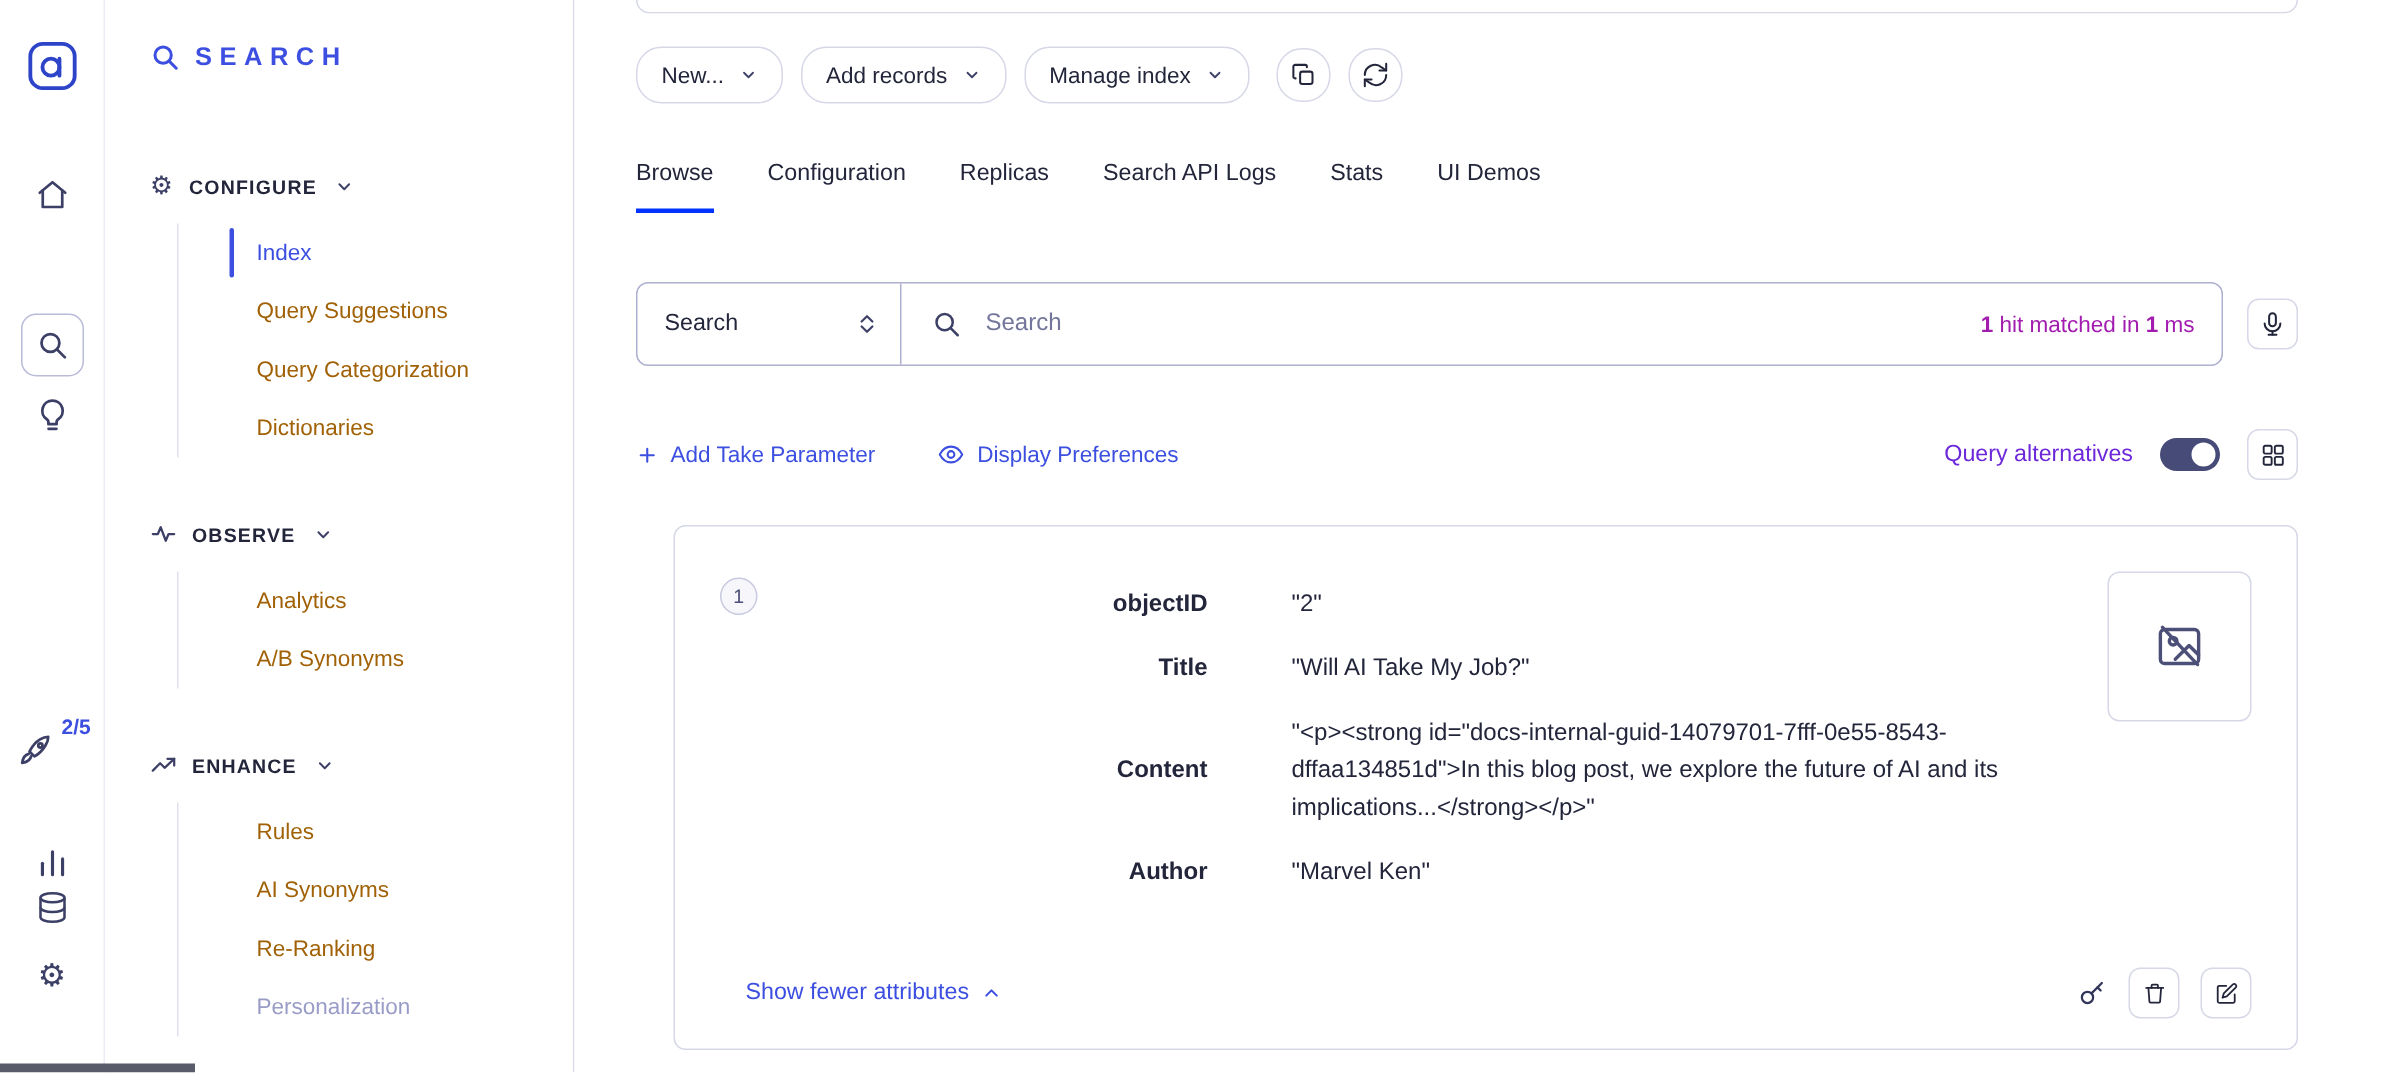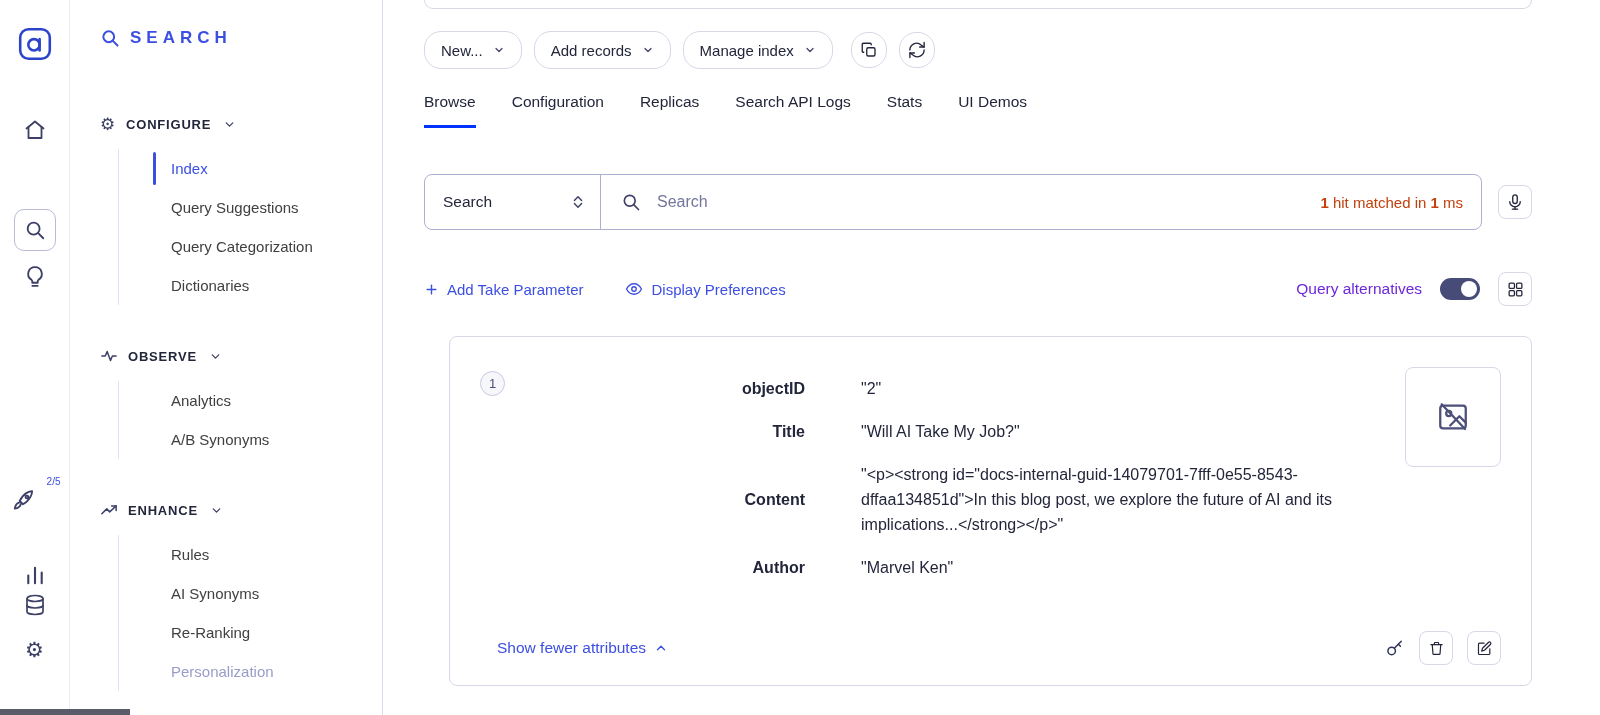--- a/index.html
+++ b/index.html
@@ -14,68 +14,68 @@
 
   
   .rail { width:70px; flex-shrink:0; border-right:1px solid #ebecf5; position:relative; background:#fff; }
   .rail-item { position:absolute; left:50%; transform:translateX(-50%); color:#3d4066; cursor:pointer; }
   .rail-logo { top:26px; color:#2d44c8; }
   .rail-home { top:118px; }
   .rail-search { top:209px; width:42px; height:42px; border:1px solid #b9bbd8; border-radius:10px;
                  display:flex; align-items:center; justify-content:center; background:#fff; }
   .rail-bulb { top:264px; }
   .rail-rocket { top:476px; width:48px; height:44px; }
-  .rail-rocket .usage-badge { position:absolute; top:0; right:-2px; font-size:10px; font-weight:normal; color:#3c4fe0;text-align:center; }
+  .rail-rocket .usage-badge { position:absolute; top:0; right:-2px; font-size:14px; font-weight:bold; color:#3c4fe0;text-align:center; }
   .rail-rocket svg { position:absolute; left:0; top:12px; }
   .rail-chart { top:564px; }
   .rail-db { top:593px; }
   .rail-gear { top:640px; }
   .gear-glyph { font-family:"DejaVu Sans", sans-serif; font-size:21px; line-height:1; color:#3d4066; }
 
   
   .sidebar { width:313px; flex-shrink:0; border-right:1px solid #d9dbe8; padding:28px 0 0 30px; background:#fff; }
   .brand { display:flex; align-items:center; gap:10px; color:#3c4fe0; font-weight:bold;
            font-size:17px; letter-spacing:5px; }
   .section-header { display:flex; align-items:center; gap:10px; font-size:13px; font-weight:bold;
                     letter-spacing:0.8px; color:#23263b; margin:42px 0 16px; cursor:pointer; }
   .section-header.first { margin-top:68px; }
   .section-header .sh-icon { color:#3d4066; }
   .section-header .chev { color:#3d4066; margin-left:2px; }
   .section-items { margin-left:18px; border-left:1px solid #e0e1ef;padding-left:36px; }
-  .item { padding:12px 0 12px 16px; font-size:15px; line-height:15px; color:#404040; cursor:pointer; position:relative; }
+  .item { padding:12px 0 12px 16px; font-size:15px; line-height:15px; color:#a16207; cursor:pointer; position:relative; }
   .item.active { color:#3c4fe0; }
   .item.active::before { content:""; position:absolute; left:-2px; top:3px; bottom:3px; width:3px;
                          background:#3c4fe0; border-radius:2px; }
   .item.disabled { color:#999cc7; }
 
   
   .main { flex:1; padding:0 68px 0 41px; position:relative; background:#fff; }
   .top-banner { height:9px; border:1px solid #d6d8e7; border-top:none; border-radius:0 0 10px 10px; }
 
   .toolbar { margin-top:22px; display:flex; align-items:center; gap:12px; }
   .btn { height:38px; border:1px solid #d6d8e7; border-radius:17px; background:#fff; cursor:pointer;
          display:inline-flex; align-items:center; gap:10px; padding:0 16px; font-size:15px; color:#23263b;
          font-family:inherit; }
   .btn .chev { color:#3d4066; }
   .icon-btn { width:36px; height:36px; padding:0; justify-content:center; }
   .gap-left { margin-left:6px; }
 
-  .tabs { margin-top:24px; display:flex; gap:36px; }
+  .tabs { margin-top:38px; display:flex; gap:36px; }
   .tab { padding-bottom:14px; font-size:15.5px; color:#23263b; cursor:pointer; border-bottom:3px solid transparent; }
   .tab.active { border-bottom-color:#0033ff; }
 
   .search-row { margin-top:46px; display:flex; align-items:center; }
   .search-box { flex:1; display:flex; align-items:stretch; border:1px solid #aeb0cf; border-radius:8px; height:56px; background:#fff; }
   .search-select { width:176px; border-right:1px solid #aeb0cf; display:flex; align-items:center;
                    justify-content:space-between; padding:0 14px 0 18px; font-size:15.5px; cursor:pointer; color:#23263b; }
   .search-input-wrap { flex:1; display:flex; align-items:center; padding:0 18px 0 20px; gap:14px; }
   .search-input-wrap .mag { color:#3d4066; flex-shrink:0; }
   .search-input { flex:1; border:none; outline:none; font-size:16px; font-family:inherit; color:#23263b; background:transparent; }
   .search-input::placeholder { color:#73769a; }
-  .hits { font-size:15px; color:#c2410c; white-space:nowrap; }
+  .hits { font-size:15px; color:#a21caf; white-space:nowrap; }
   .mic-btn { width:34px; height:34px; margin-left:16px; border:1px solid #d6d8e7; border-radius:8px;
              background:#fff; display:flex; align-items:center; justify-content:center; cursor:pointer; color:#23263b; }
 
   .query-row { margin-top:42px; display:flex; align-items:center; }
   .link { color:#3c4fe0; font-size:15px; display:inline-flex; align-items:center; gap:8px; cursor:pointer; }
   .link + .link { margin-left:42px; }
   .query-right { margin-left:auto; display:flex; align-items:center; gap:18px; }
   .qa-label { font-size:15.5px; color:#6d28d9; }
   .toggle { width:40px; height:22px; border-radius:11px; background:#474b78; position:relative; cursor:pointer; flex-shrink:0; }
   .toggle .knob { position:absolute; right:3px; top:3px; width:16px; height:16px; border-radius:50%; background:#fff; }

